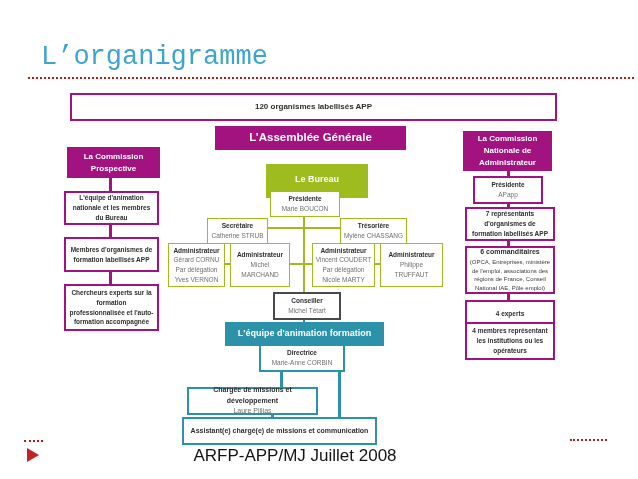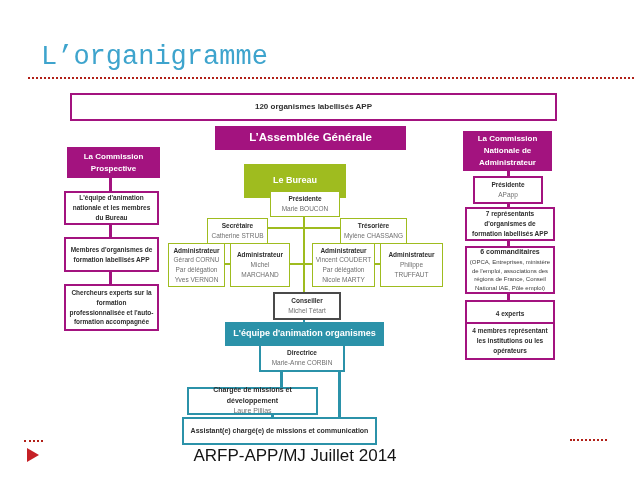--- a/index.html
+++ b/index.html
@@ -109,21 +109,21 @@
   </div>
 
   <div class="obox b-magenta fs65" style="left:64px;top:237px;width:95px;height:35px;">
     <span class="t">Membres d'organismes de formation labellisés APP</span>
   </div>
 
   <div class="obox b-magenta fs65" style="left:64px;top:284px;width:95px;height:47px;">
     <span class="t">Chercheurs experts sur la formation professionnalisée et l'auto-formation accompagnée</span>
   </div>
 
-  <div class="obox fill-green fs9" style="left:244px;top:164px;width:102px;height:34px;">
+  <div class="obox fill-green fs9" style="left:266px;top:164px;width:102px;height:34px;justify-content:flex-end;">
     <span class="hd">Le Bureau</span>
   </div>
 
   <div class="obox b-green fs65" style="left:270px;top:191px;width:70px;height:24px;">
     <span class="t">Présidente</span>
     <span class="n">Marie BOUCON</span>
   </div>
 
   <div class="obox b-green fs65" style="left:207px;top:218px;width:61px;height:22px;">
     <span class="t">Secrétaire</span>
@@ -158,21 +158,21 @@
     <span class="t">Administrateur</span>
     <span class="n">Philippe TRUFFAUT</span>
   </div>
 
   <div class="obox b-gray fs65" style="left:273px;top:292px;width:68px;height:25px;">
     <span class="t">Conseiller</span>
     <span class="n">Michel Tétart</span>
   </div>
 
   <div class="obox fill-teal fs9" style="left:225px;top:322px;width:159px;height:16px;">
-    <span class="hd">L'équipe d'animation organismes</span>
+    <span class="hd">L'équipe d'animation formation</span>
   </div>
 
   <div class="obox b-teal fs65" style="left:259px;top:344px;width:86px;height:26px;">
     <span class="t">Directrice</span>
     <span class="n">Marie-Anne CORBIN</span>
   </div>
 
   <div class="obox b-teal fs7" style="left:187px;top:387px;width:131px;height:24px;">
     <span class="t">Chargée de missions et développement</span>
     <span class="n">Laure Pillias</span>
@@ -200,15 +200,15 @@
     <span class="t">4 experts</span>
   </div>
 
   <div class="obox b-magenta fs65" style="left:465px;top:322px;width:90px;height:38px;">
     <span class="t">4 membres représentant les institutions ou les opérateurs</span>
   </div>
 
   <div class="dot-left"></div>
   <div class="dot-right"></div>
   <div class="red-arrow"></div>
-  <div class="footer-text">ARFP-APP/MJ Juillet 2014</div>
+  <div class="footer-text">ARFP-APP/MJ Juillet 2008</div>
 
 </div>
 
 </body></html>

